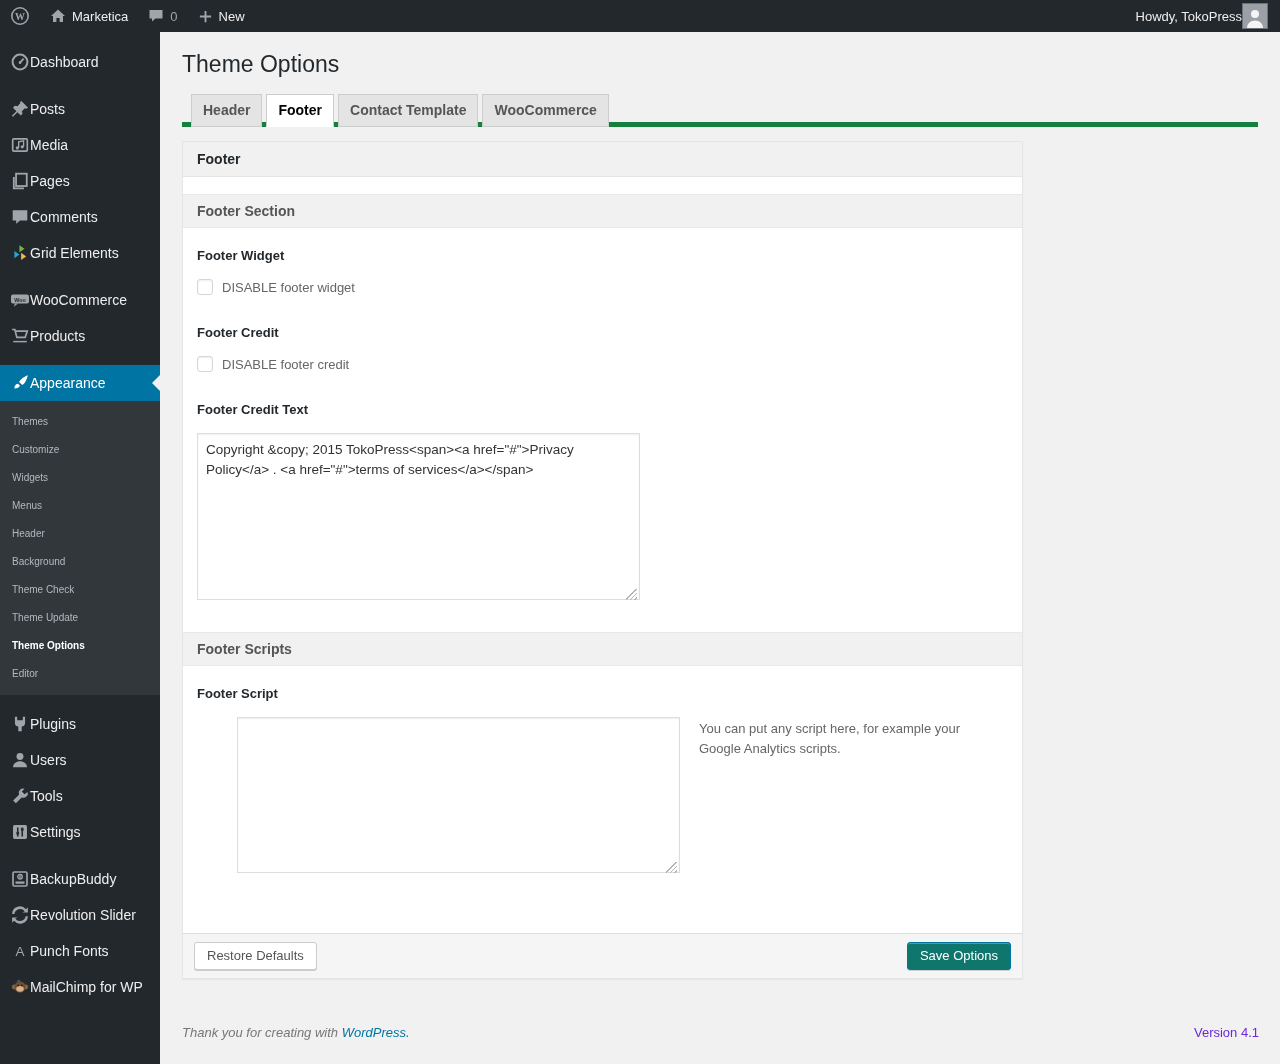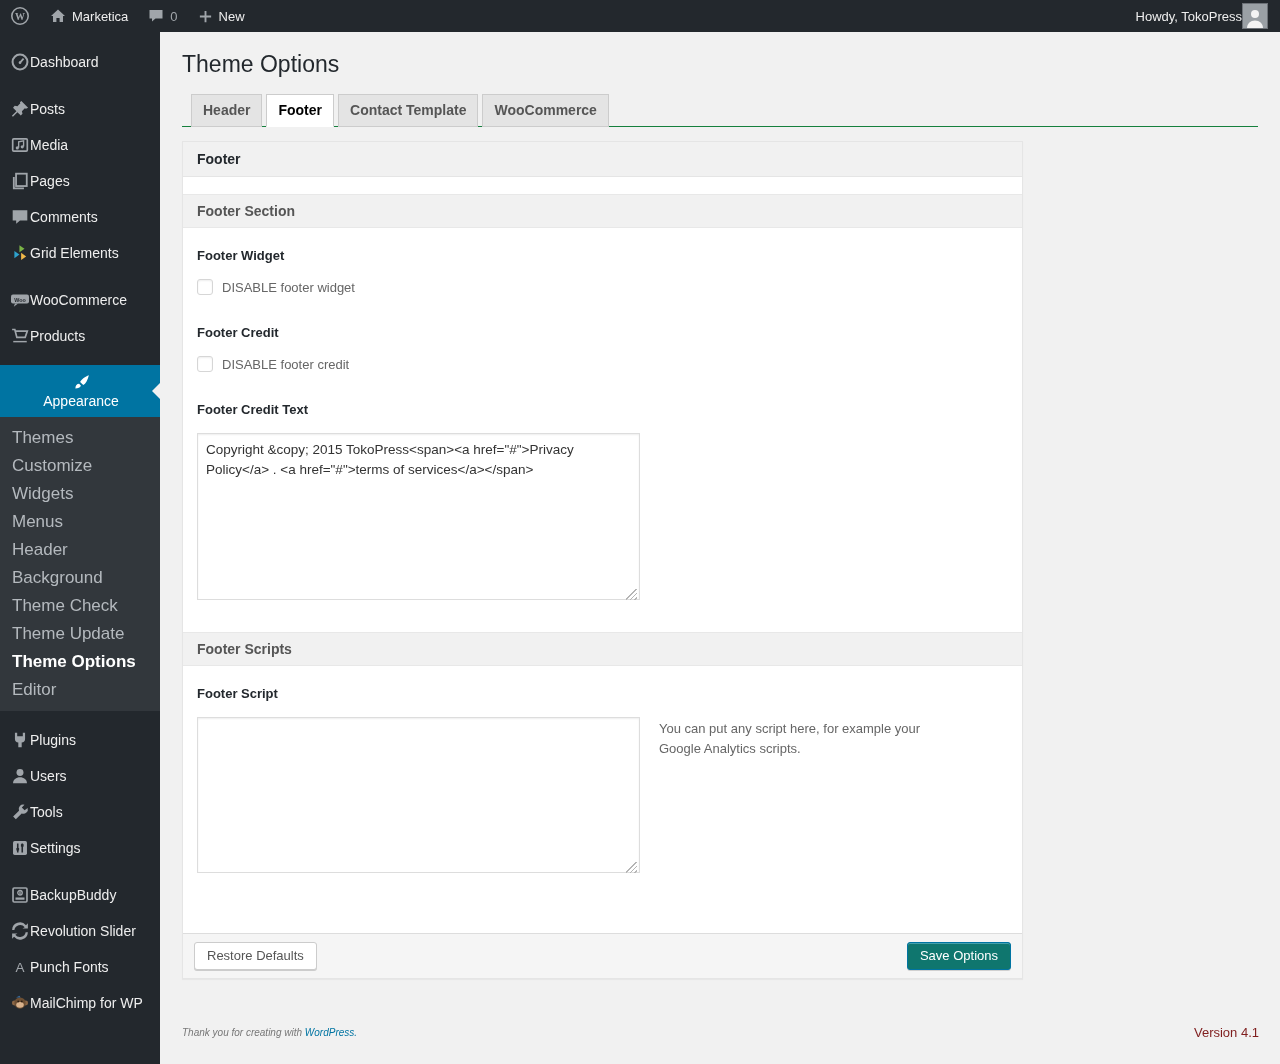--- a/index.html
+++ b/index.html
@@ -18,38 +18,38 @@
   .avatar { width:26px; height:26px; background:#9aa0a5; border:1px solid #6d7278;
     display:flex; align-items:end; justify-content:center; overflow:hidden; }
 
   
   .sidebar { position:fixed; top:32px; left:0; bottom:0; width:160px;
     background:#23282d; padding-top:12px; z-index:40; }
   .menu-item { position:relative; display:flex; align-items:center; 
     padding:8px 8px 8px 10px; min-height:34px; color:#eee; font-size:14px; cursor:pointer; }
   .menu-item .mi-icon { width:20px; height:20px; color:#a0a5aa; display:flex;
     align-items:center; justify-content:center; flex:0 0 20px; }
-  .menu-item.active { background:#0074a2; color:#fff;flex-direction:column; }
+  .menu-item.active { background:#0074a2; color:#fff; }
   .menu-item.active .mi-icon { color:#fff; }
   .menu-item.active .wp-arrow { position:absolute; right:0; top:50%;
     transform:translateY(-50%); width:0; height:0;
     border:8px solid transparent; border-right-color:#f1f1f1; border-left-width:0; }
   .sep { height:11px; }
   .sep-small { height:2px; }
   .submenu { background:#32373c; padding:7px 0; }
-  .submenu-item { padding:7px 12px; font-size:17px; color:#b4b9be; cursor:pointer; line-height:14px; }
+  .submenu-item { padding:7px 12px; font-size:10px; color:#b4b9be; cursor:pointer; line-height:14px; }
   .submenu-item.current { color:#fff; font-weight:bold; }
   .collapse-label { color:#a0a5aa; }
 
   
   .content { margin-left:160px; padding:10px 22px 0 22px; min-height:1032px;
     margin-top:32px; background:#f1f1f1; }
   .page-title { font-size:23px; font-weight:400; color:#23282d; padding:9px 0 10px 0; }
 
-  .nav-tab-wrapper { border-bottom:1px solid #15803d; padding-left:9px; margin-top:2px; height:37px; }
+  .nav-tab-wrapper { border-bottom:5px solid #15803d; padding-left:9px; margin-top:2px; height:37px; }
   .nav-tab { display:inline-block; padding:7px 11px; margin:4px 4px -1px 0;
     background:#e4e4e4; border:1px solid #ccc; font-size:14px; font-weight:600;
     color:#555; cursor:pointer; line-height:17px; }
   .nav-tab.active { background:#fff; border-bottom:1px solid #fff; color:#000; }
 
   
   .panel { width:841px; background:#fff; border:1px solid #e5e5e5; margin-top:14px;
     box-shadow:0 1px 1px rgba(0,0,0,.04); }
   .panel-header { background:#f1f1f1; border-bottom:1px solid #e5e5e5;
     padding:9px 14px; font-size:14px; font-weight:bold; color:#23282d; }
@@ -69,36 +69,36 @@
     pointer-events:none;
     background:linear-gradient(135deg, transparent 0 45%, #b5b5b5 45% 52%,
       transparent 52% 65%, #b5b5b5 65% 72%, transparent 72% 85%, #b5b5b5 85% 92%, transparent 92%); }
   textarea { width:443px; border:1px solid #ddd; background:#fff; color:#333;
     font-family:"Liberation Sans", sans-serif; font-size:13.5px; line-height:1.45;
     padding:6px 8px; resize:none; outline:none;
     box-shadow:inset 0 1px 2px rgba(0,0,0,.07); }
   .ta-credit { height:167px; }
   .ta-script { height:156px; }
 
-  .script-row { display:flex; align-items:flex-start; gap:19px; }
+  .script-row { display:flex; align-items:flex-start; gap:19px;margin-left:40px; }
   .help-text { font-size:13px; color:#666; max-width:300px; line-height:1.5; padding-top:2px; }
 
   .panel-footer { background:#f5f5f5; border-top:1px solid #ddd; padding:8px 11px;
     display:flex; align-items:center; justify-content:space-between; }
   .btn { font-size:13px; line-height:18px; padding:4px 12px; border-radius:3px; cursor:pointer; }
   .btn-secondary { background:#fff; border:1px solid #ccc; color:#555;
     box-shadow:0 1px 0 #ccc; }
   .btn-primary { background:#0f766e; border:1px solid #0074a2; color:#fff;
     box-shadow:inset 0 1px 0 rgba(120,200,230,.5), 0 1px 0 rgba(0,0,0,.15); }
 
   .page-footer { width:1077px; display:flex; justify-content:space-between; align-items:center;
     margin-top:46px; padding-bottom:20px; }
-  .thanks { font-size:10px; font-style:italic; color:#777; }
+  .thanks { font-size:13px; font-style:italic; color:#777; }
   .thanks a { color:#0074a2; text-decoration:none; }
-  .version { font-size:13px; color:#7f1d1d; }
+  .version { font-size:13px; color:#6d28d9; }
 </style>
 </head>
 <body>
 
 <div class="admin-bar">
   <div class="ab-left">
     <div class="ab-item">
       <span class="ab-icon">
         <svg width="20" height="20" viewBox="0 0 20 20">
             <circle cx="10" cy="10" r="8.2" fill="none" stroke="#a0a5aa" stroke-width="1.6"></circle>

